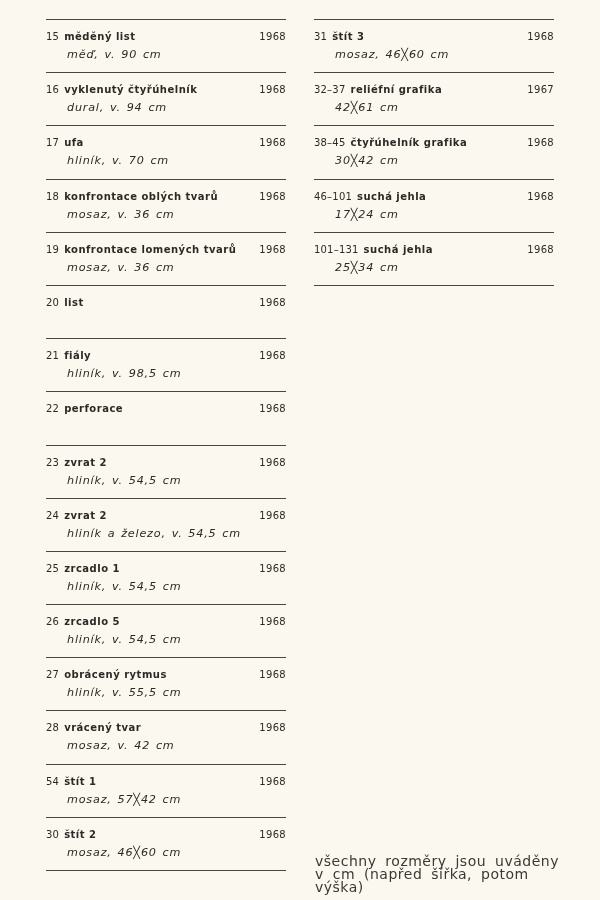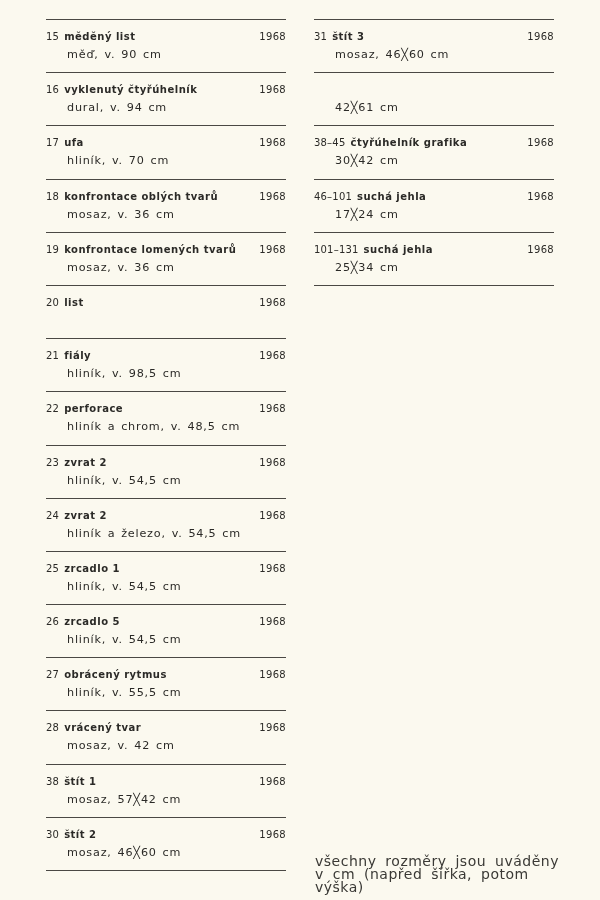--- a/index.html
+++ b/index.html
@@ -53,20 +53,21 @@
   }
   .entry .sub {
     position: absolute;
     top: 28px;
     left: 21px;
     font-size: 11.2px;
     line-height: 14px;
     letter-spacing: 0.8px;
     white-space: nowrap;
     word-spacing: 1.5px;
+    font-style: italic;
   }
   .note {
     position: absolute;
     left: 315px;
     top: 855px;
     width: 245px;
     font-size: 14px;
     line-height: 13px;
     letter-spacing: 0.5px;
     word-spacing: 4px;
@@ -100,21 +101,20 @@
   </div>
   <div class="entry">
     <div class="head"><span class="num">20</span><span class="title">list</span><span class="year">1968</span></div>
   </div>
   <div class="entry">
     <div class="head"><span class="num">21</span><span class="title">fiály</span><span class="year">1968</span></div>
     <div class="sub">hliník, v. 98,5 cm</div>
   </div>
   <div class="entry">
     <div class="head"><span class="num">22</span><span class="title">perforace</span><span class="year">1968</span></div>
-    <div class="sub">hliník a chrom, v. 48,5 cm</div>
   </div>
   <div class="entry">
     <div class="head"><span class="num">23</span><span class="title">zvrat 2</span><span class="year">1968</span></div>
     <div class="sub">hliník, v. 54,5 cm</div>
   </div>
   <div class="entry">
     <div class="head"><span class="num">24</span><span class="title">zvrat 2</span><span class="year">1968</span></div>
     <div class="sub">hliník a železo, v. 54,5 cm</div>
   </div>
   <div class="entry">
@@ -127,36 +127,37 @@
   </div>
   <div class="entry">
     <div class="head"><span class="num">27</span><span class="title">obrácený rytmus</span><span class="year">1968</span></div>
     <div class="sub">hliník, v. 55,5 cm</div>
   </div>
   <div class="entry">
     <div class="head"><span class="num">28</span><span class="title">vrácený tvar</span><span class="year">1968</span></div>
     <div class="sub">mosaz, v. 42 cm</div>
   </div>
   <div class="entry">
-    <div class="head"><span class="num">38</span><span class="title">štít 1</span><span class="year">1968</span></div>
+    <div class="head"><span class="num">54</span><span class="title">štít 1</span><span class="year">1968</span></div>
     <div class="sub">mosaz, 57╳42 cm</div>
   </div>
   <div class="entry">
     <div class="head"><span class="num">30</span><span class="title">štít 2</span><span class="year">1968</span></div>
     <div class="sub">mosaz, 46╳60 cm</div>
   </div>
 </div>
 
 <div class="col right">
   <div class="rule"></div>
   <div class="entry">
     <div class="head"><span class="num">31</span><span class="title">štít 3</span><span class="year">1968</span></div>
     <div class="sub">mosaz, 46╳60 cm</div>
   </div>
   <div class="entry">
+    <div class="head"><span class="num">32–37</span><span class="title">reliéfní grafika</span><span class="year">1967</span></div>
     <div class="sub">42╳61 cm</div>
   </div>
   <div class="entry">
     <div class="head"><span class="num">38–45</span><span class="title">čtyřúhelník grafika</span><span class="year">1968</span></div>
     <div class="sub">30╳42 cm</div>
   </div>
   <div class="entry">
     <div class="head"><span class="num">46–101</span><span class="title">suchá jehla</span><span class="year">1968</span></div>
     <div class="sub">17╳24 cm</div>
   </div>

